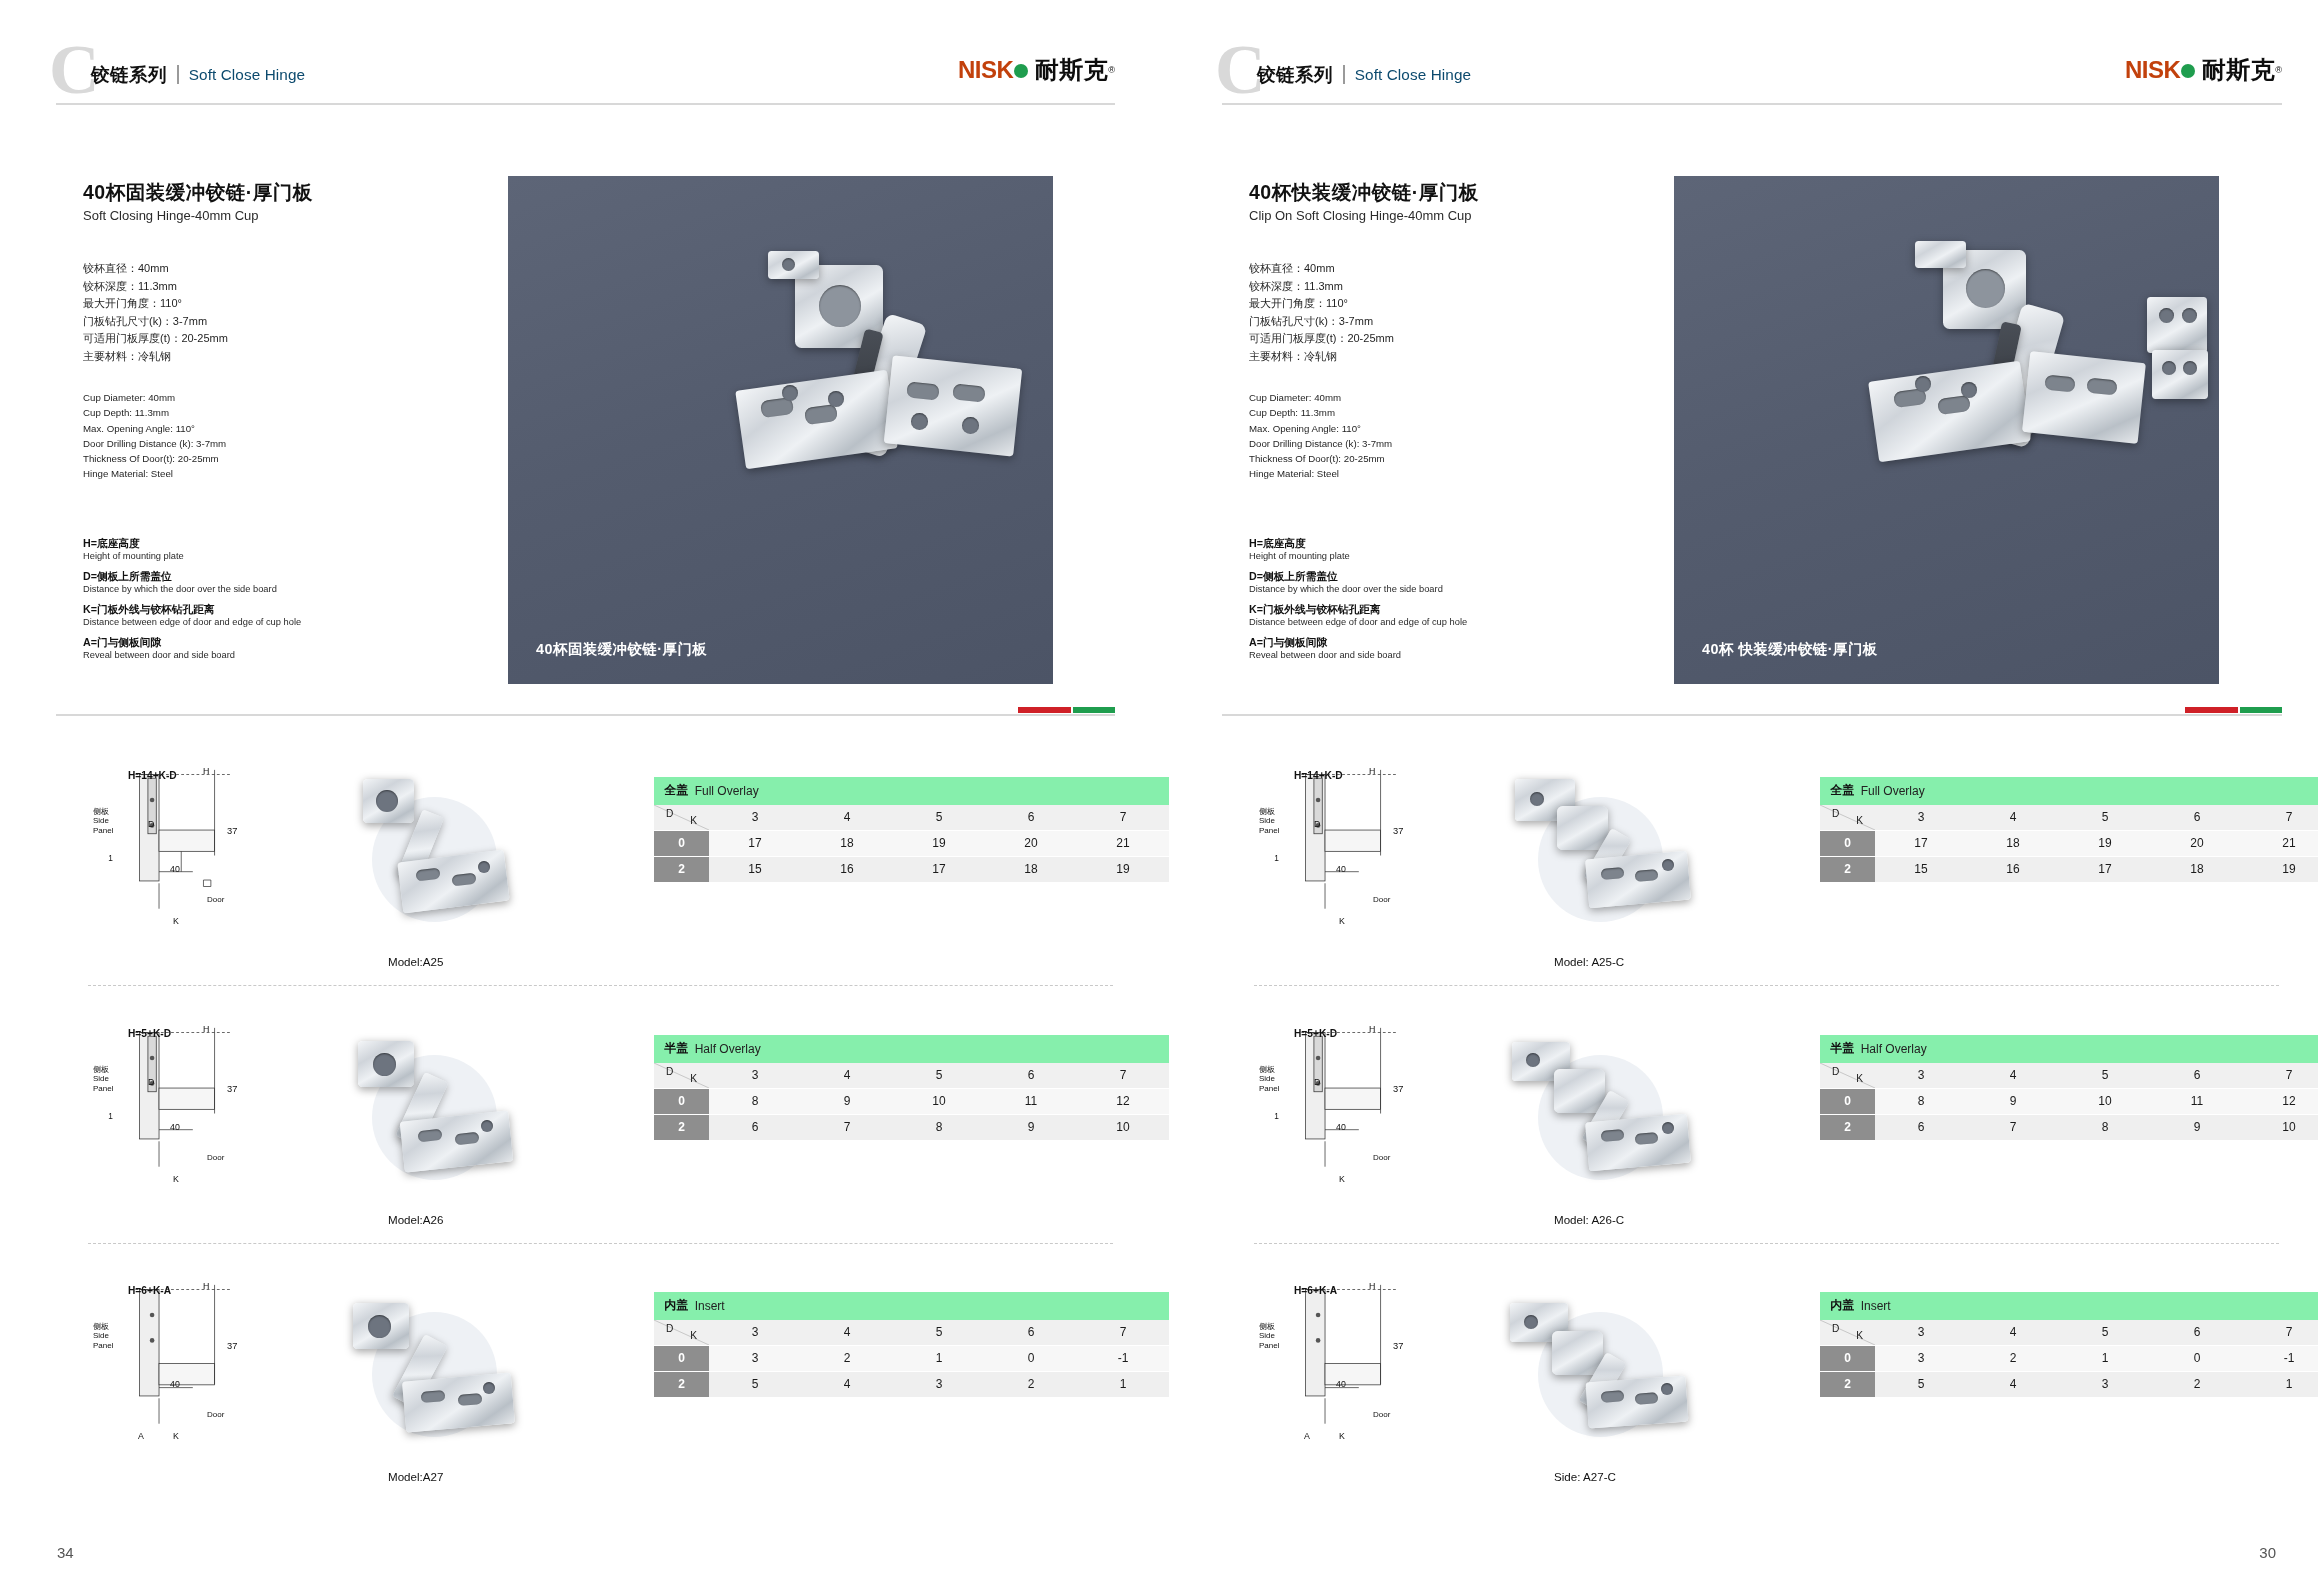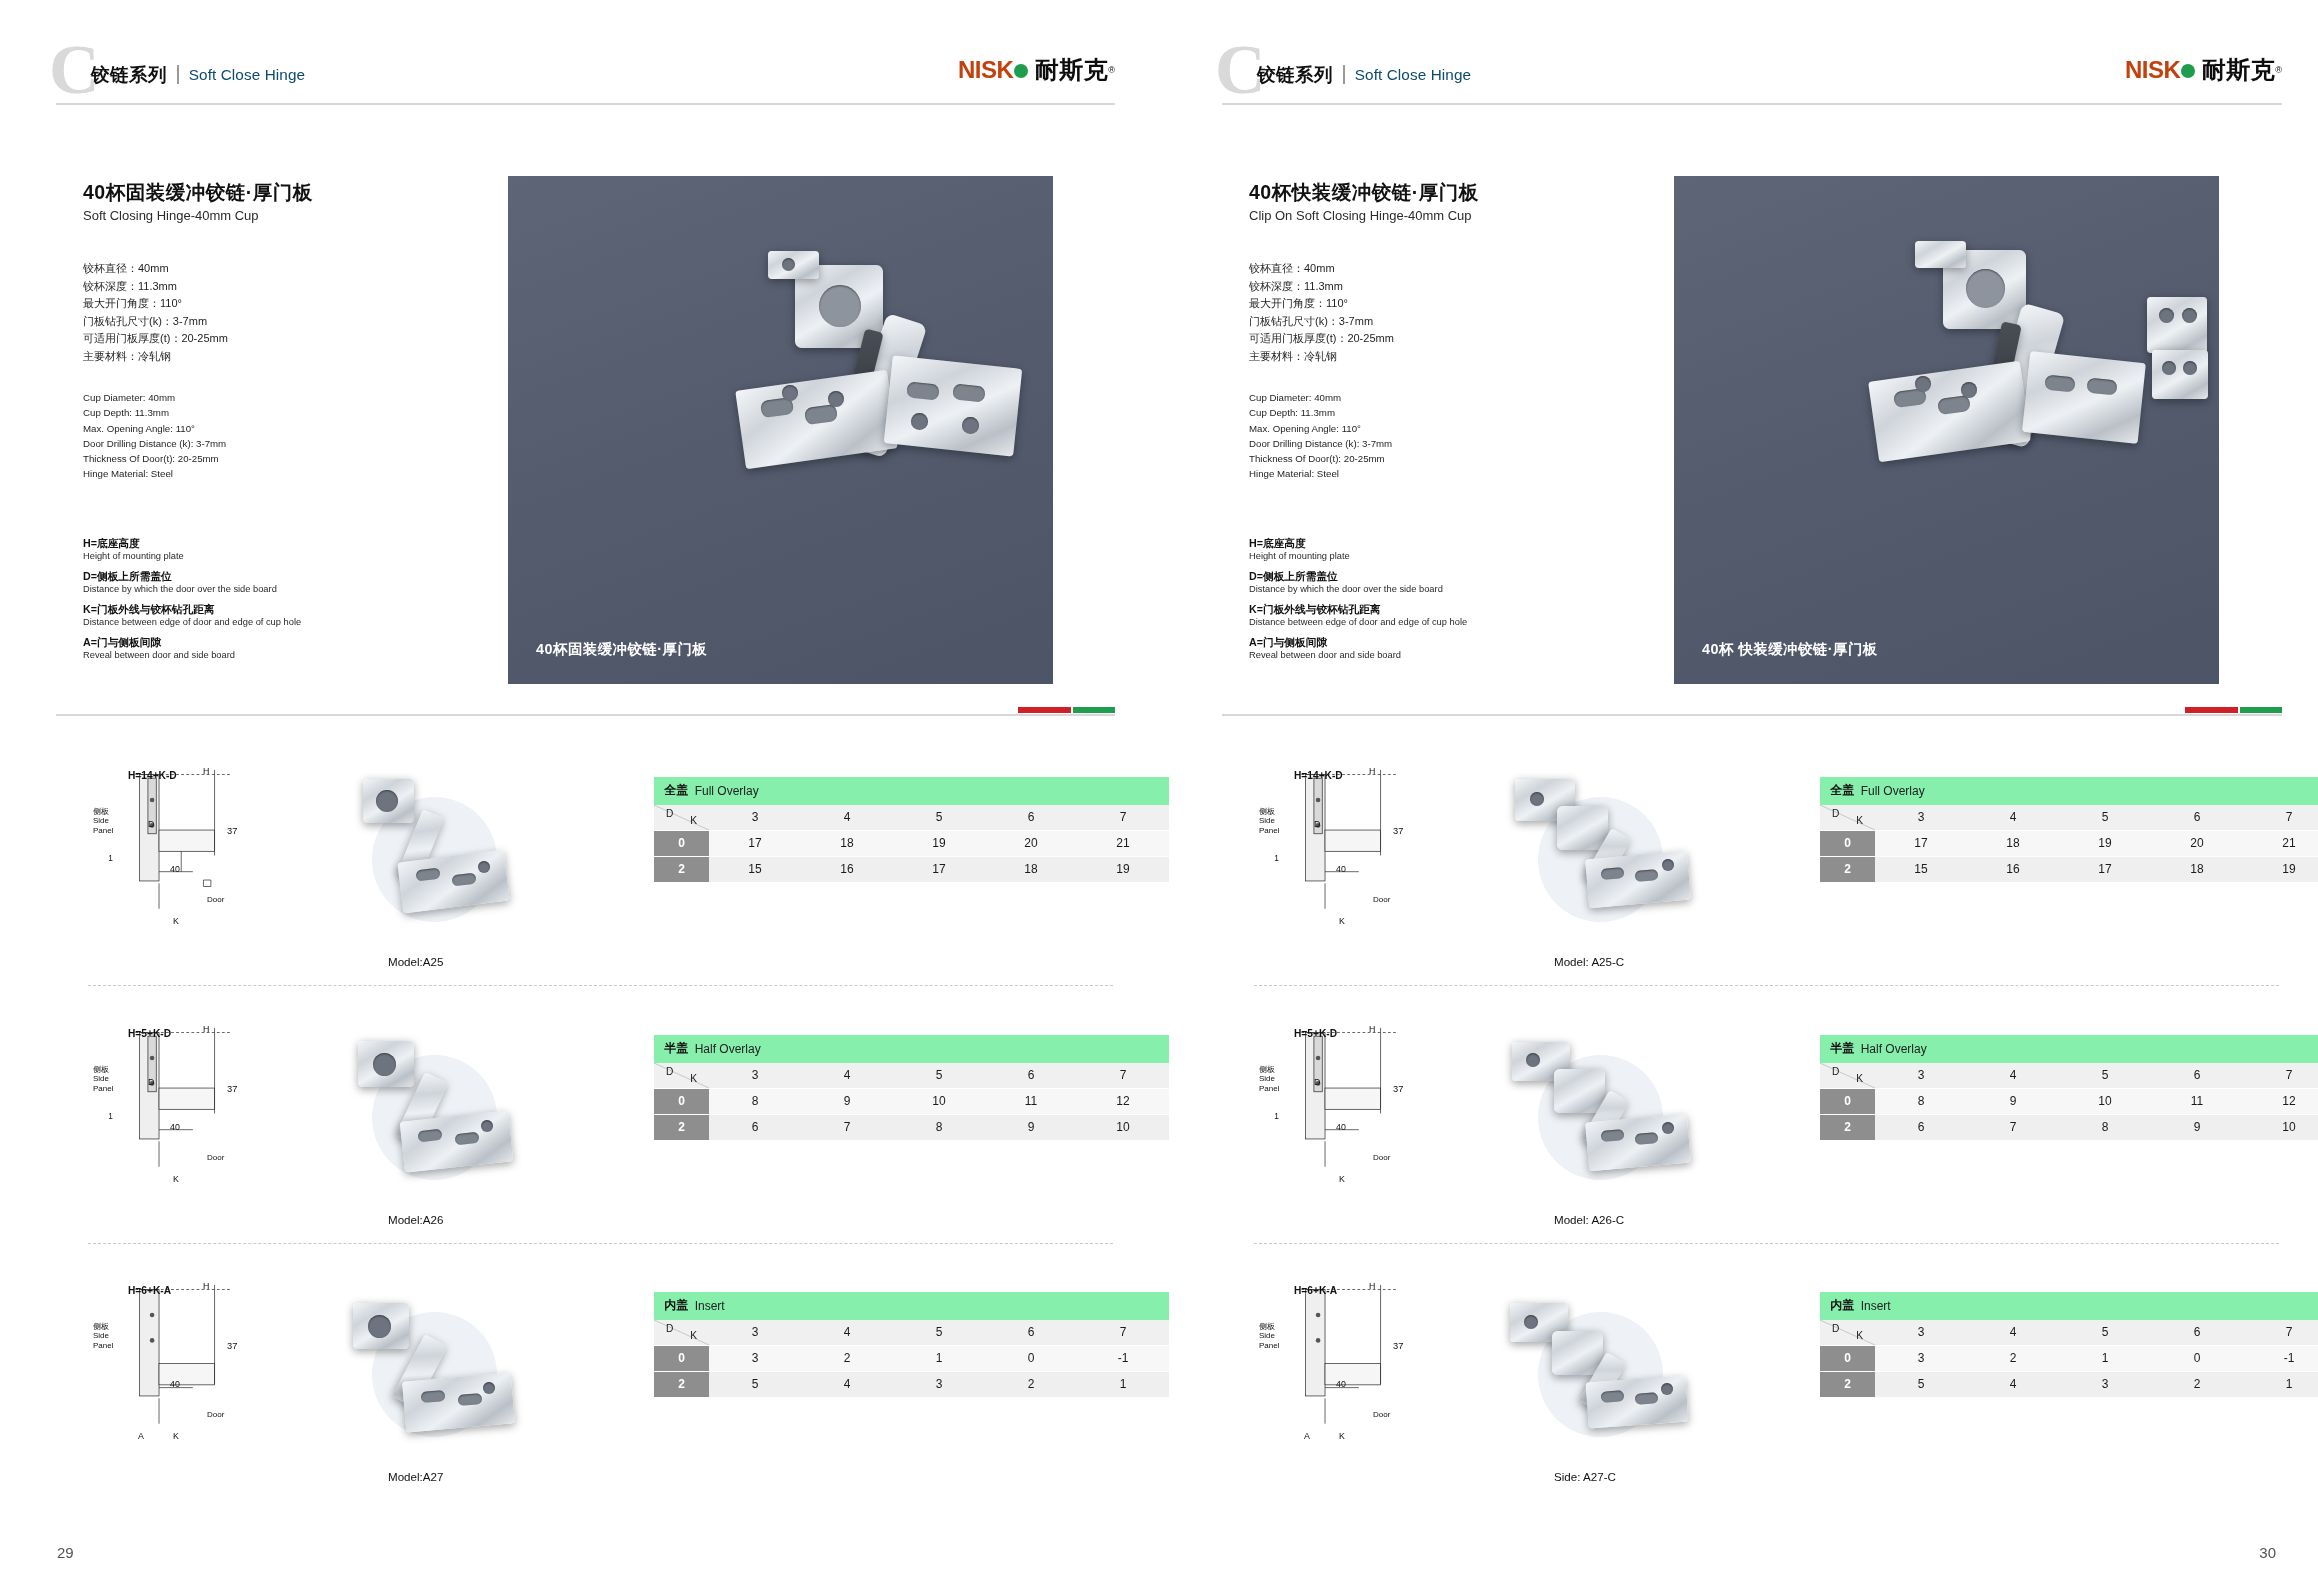--- a/index.html
+++ b/index.html
@@ -418,21 +418,21 @@
           <div class="cell rhead">2</div>
           <div class="cell dcell alt">5</div>
           <div class="cell dcell alt">4</div>
           <div class="cell dcell alt">3</div>
           <div class="cell dcell alt">2</div>
           <div class="cell dcell alt">1</div>
         </div>
       </div>
     </div>
 
-    <div class="pgnum l">29</div>
+    <div class="pgnum l">34</div>
   </div>
 
   <div class="page right">
 
     <div class="hdr">
       <div class="hdr-left">
         <div class="c-mark">C</div>
         <div class="hdr-cn">铰链系列</div>
         <div class="hdr-sep"></div>
         <div class="hdr-en">Soft Close Hinge</div>

